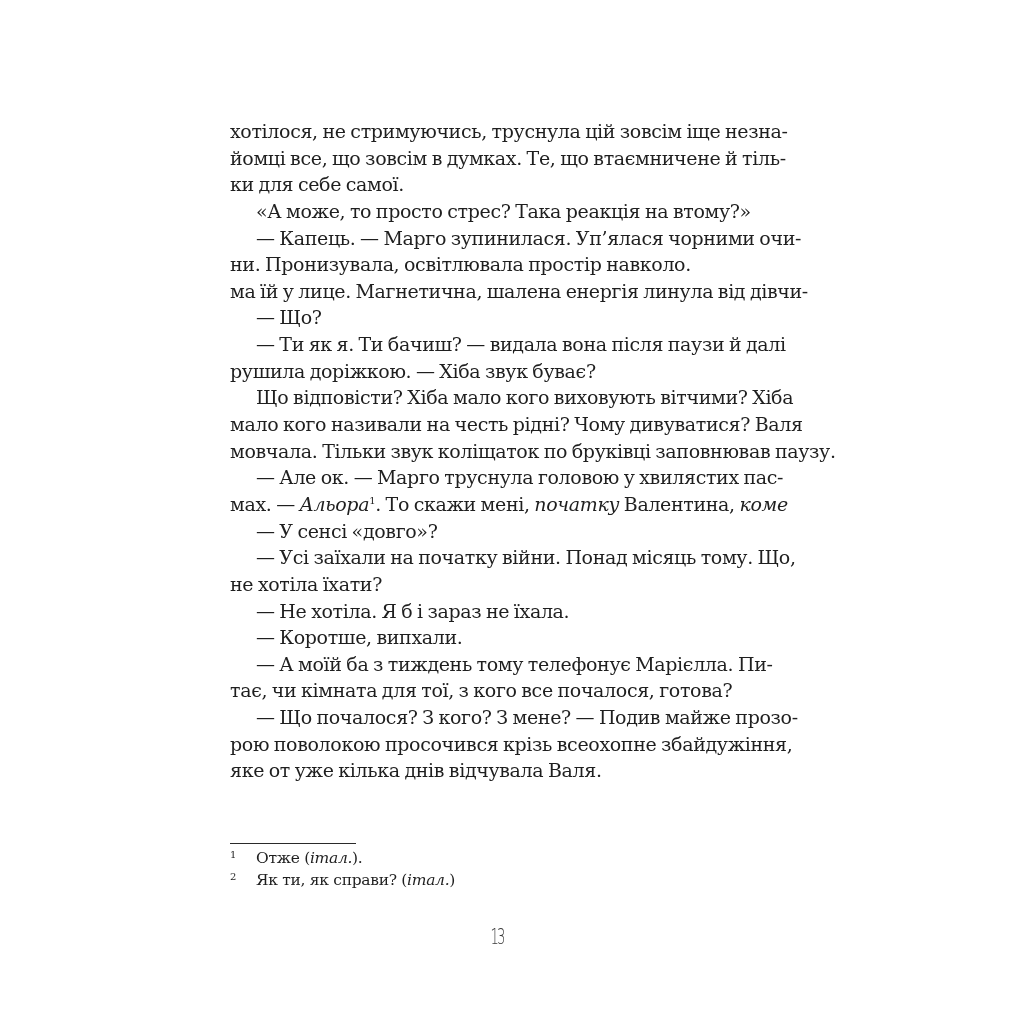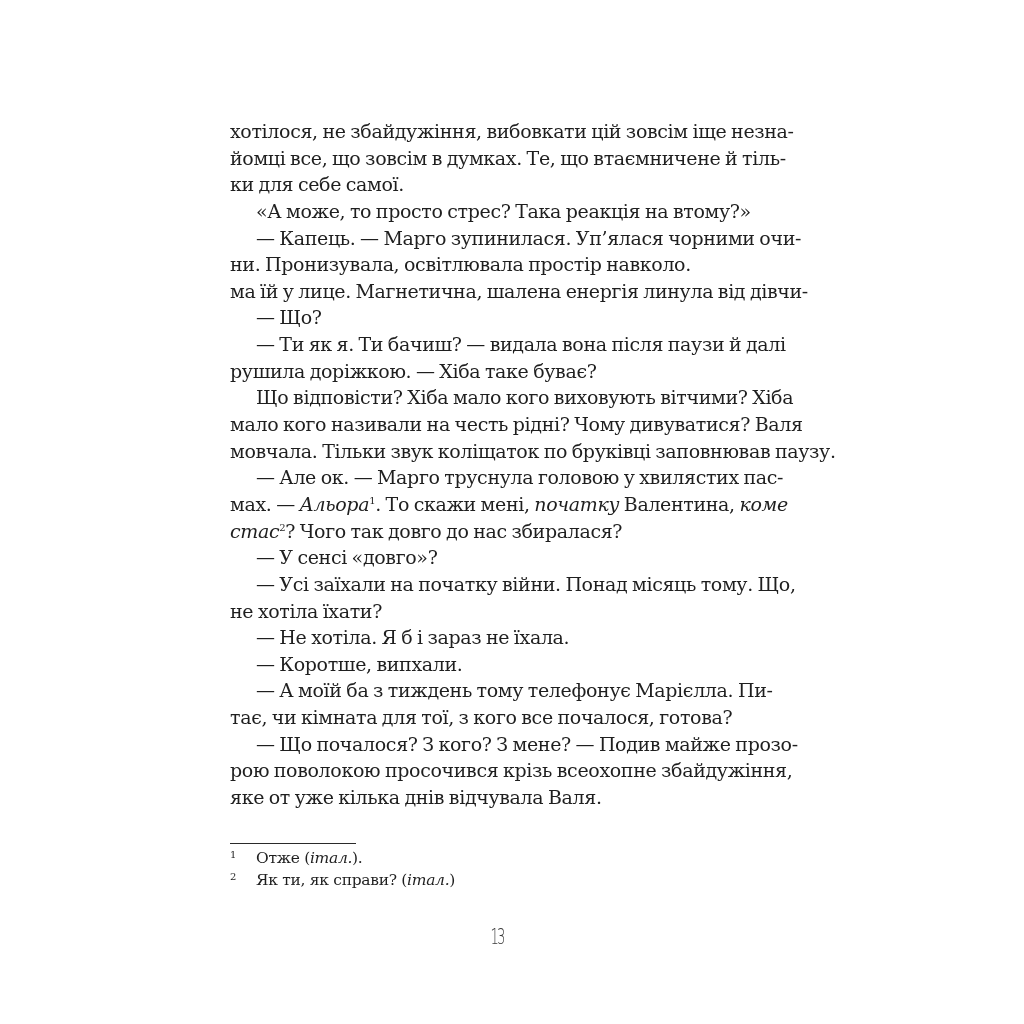--- a/index.html
+++ b/index.html
@@ -95,36 +95,35 @@
       color: #3a3a3a;
       transform: scaleX(0.6);
       letter-spacing: -3px;
     }
   </style>
 </head>
 <body>
 
 <div class="page">
   <div class="text-block" id="text-block">
-      <div class="line"><span>хотілося, не збайдужіння, вибовкати цій зовсім іще незна-</span></div>
+      <div class="line"><span>хотілося, не стримуючись, труснула цій зовсім іще незна-</span></div>
       <div class="line"><span>йомці все, що зовсім в думках. Те, що втаємничене й тіль-</span></div>
       <div class="line last"><span>ки для себе самої.</span></div>
       <div class="line indent last"><span>«А може, то просто стрес? Така реакція на втому?»</span></div>
       <div class="line indent"><span>— Капець. — Марго зупинилася. Уп’ялася чорними очи-</span></div>
       <div class="line last"><span>ни. Пронизувала, освітлювала простір навколо.</span></div>
       <div class="line"><span>ма їй у лице. Магнетична, шалена енергія линула від дівчи-</span></div>
       <div class="line indent last"><span>— Що?</span></div>
       <div class="line indent"><span>— Ти як я. Ти бачиш? — видала вона після паузи й далі</span></div>
-      <div class="line last"><span>рушила доріжкою. — Хіба таке буває?</span></div>
+      <div class="line last"><span>рушила доріжкою. — Хіба звук буває?</span></div>
       <div class="line indent"><span>Що відповісти? Хіба мало кого виховують вітчими? Хіба</span></div>
       <div class="line"><span>мало кого називали на честь рідні? Чому дивуватися? Валя</span></div>
       <div class="line"><span>мовчала. Тільки звук коліщаток по бруківці заповнював паузу.</span></div>
       <div class="line indent"><span>— Але ок. — Марго труснула головою у хвилястих пас-</span></div>
       <div class="line"><span>мах. — </span><i>Альора</i><sup>1</sup><span>. То скажи мені, </span><i>початку</i><span> Валентина, </span><i>коме</i></div>
-      <div class="line last"><i>стас</i><sup>2</sup><span>? Чого так довго до нас збиралася?</span></div>
       <div class="line indent last"><span>— У сенсі «довго»?</span></div>
       <div class="line indent"><span>— Усі заїхали на початку війни. Понад місяць тому. Що,</span></div>
       <div class="line last"><span>не хотіла їхати?</span></div>
       <div class="line indent last"><span>— Не хотіла. Я б і зараз не їхала.</span></div>
       <div class="line indent last"><span>— Коротше, випхали.</span></div>
       <div class="line indent"><span>— А моїй ба з тиждень тому телефонує Марієлла. Пи-</span></div>
       <div class="line last"><span>тає, чи кімната для тої, з кого все почалося, готова?</span></div>
       <div class="line indent"><span>— Що почалося? З кого? З мене? — Подив майже прозо-</span></div>
       <div class="line"><span>рою поволокою просочився крізь всеохопне збайдужіння,</span></div>
       <div class="line last"><span>яке от уже кілька днів відчувала Валя.</span></div>

